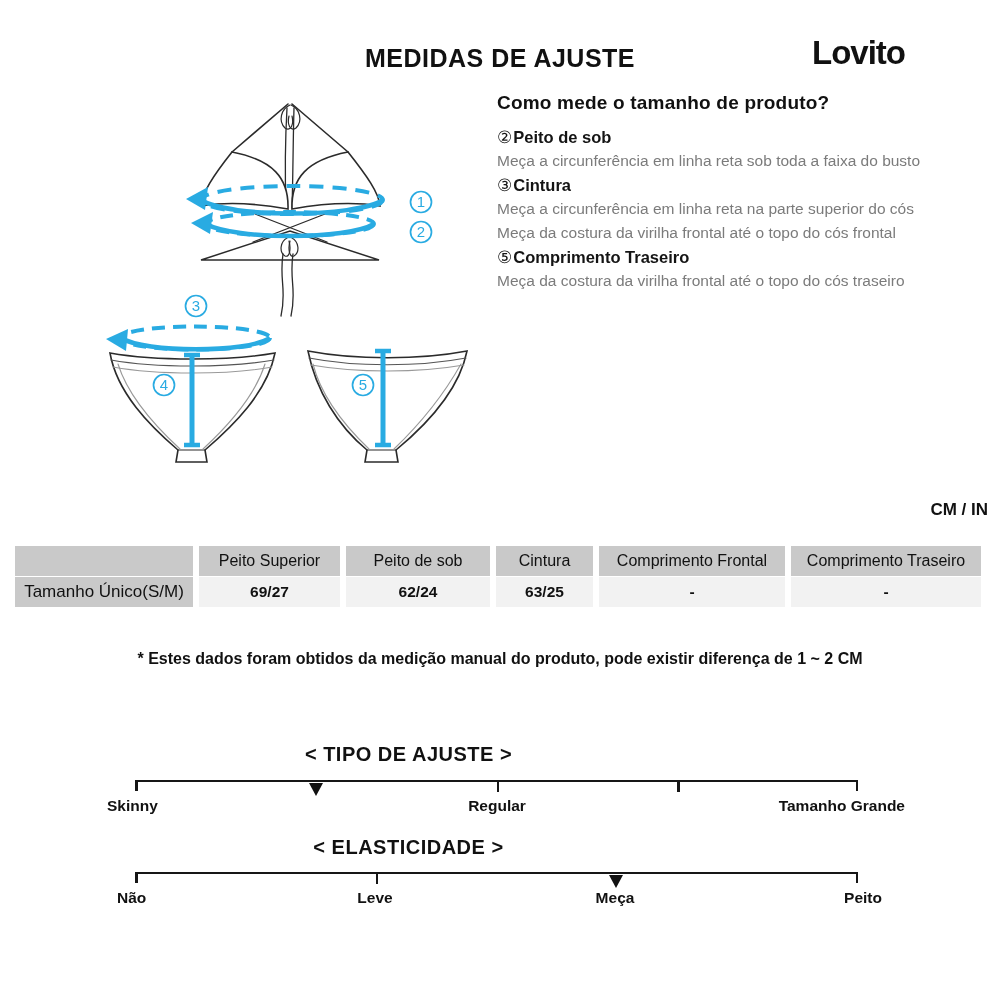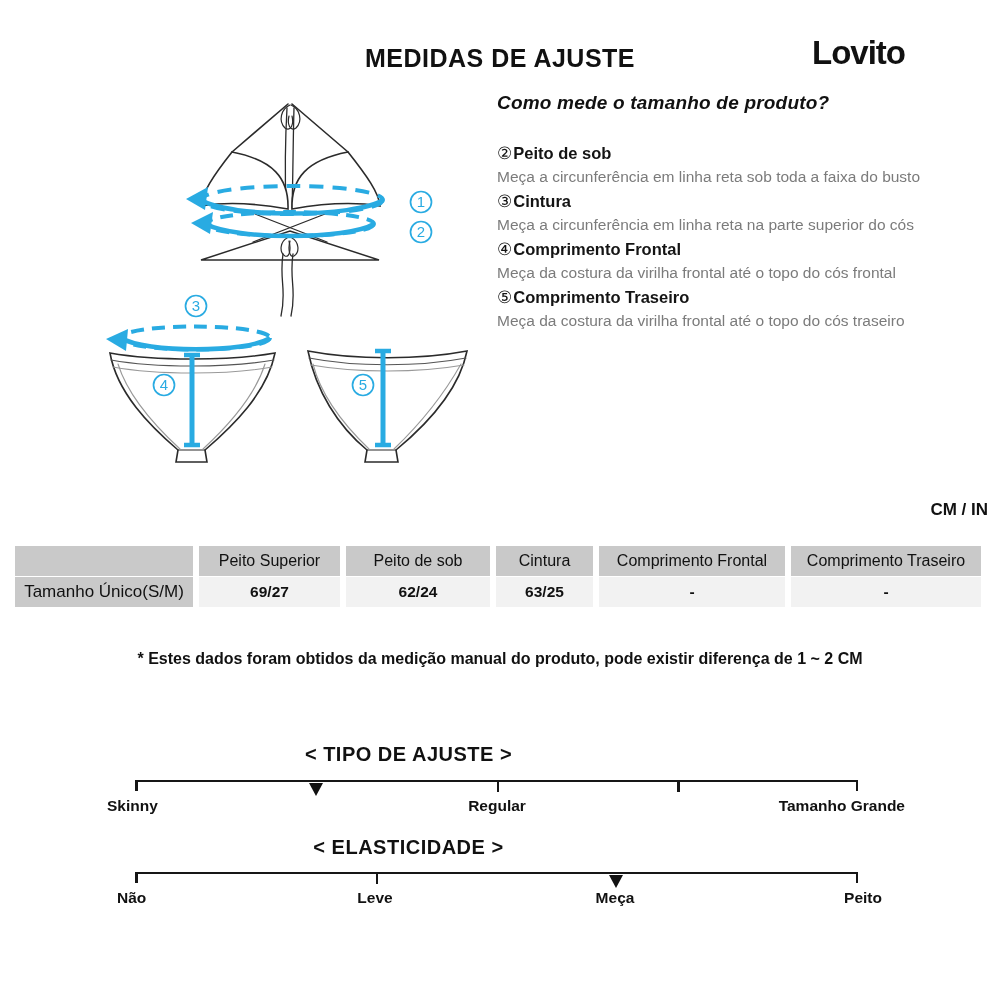--- a/index.html
+++ b/index.html
@@ -12,21 +12,21 @@
     position:absolute; top:44px; left:0; width:1000px; text-align:center;
     font-size:25px; font-weight:800; letter-spacing:.5px;
   }
   .logo {
     position:absolute; top:34px; right:95px;
     font-size:33px; font-weight:700; letter-spacing:-1px;
   }
   .diagram { position:absolute; left:95px; top:88px; width:390px; height:400px; }
 
   .guide { position:absolute; left:497px; top:92px; width:440px; }
-  .guide-heading { font-size:19px; font-weight:800; margin-bottom:28px; letter-spacing:.2px;font-style:italic; }
+  .guide-heading { font-size:19px; font-weight:800; margin-bottom:12px; letter-spacing:.2px; }
   .g-head { font-size:16.5px; font-weight:700; line-height:1.42; color:#141414; }
   .g-head .num { font-weight:400; font-size:17px; margin-right:1px; }
   .g-desc { font-size:15.5px; color:#7b7b7b; line-height:1.48; margin-bottom:1px; }
 
   .units { position:absolute; top:500px; right:12px; font-size:17px; font-weight:700; }
 
   .size-table {
     position:absolute; top:546px; left:15px;
     display:grid; grid-template-columns:178px 141px 144px 97px 186px 190px;
     column-gap:6px; row-gap:1px;
@@ -167,21 +167,20 @@
 
     <div class="g-item">
       <div class="g-head"><span class="num">②</span><span>Peito de sob</span></div>
       <div class="g-desc">Meça a circunferência em linha reta sob toda a faixa do busto</div>
     </div>
     <div class="g-item">
       <div class="g-head"><span class="num">③</span><span>Cintura</span></div>
       <div class="g-desc">Meça a circunferência em linha reta na parte superior do cós</div>
     </div>
     <div class="g-item">
-      <div class="g-head"><span class="num">④</span><span>Comprimento Frontal</span></div>
       <div class="g-desc">Meça da costura da virilha frontal até o topo do cós frontal</div>
     </div>
     <div class="g-item">
       <div class="g-head"><span class="num">⑤</span><span>Comprimento Traseiro</span></div>
       <div class="g-desc">Meça da costura da virilha frontal até o topo do cós traseiro</div>
     </div>
   </div>
 
   <div class="units">CM / IN</div>
 

